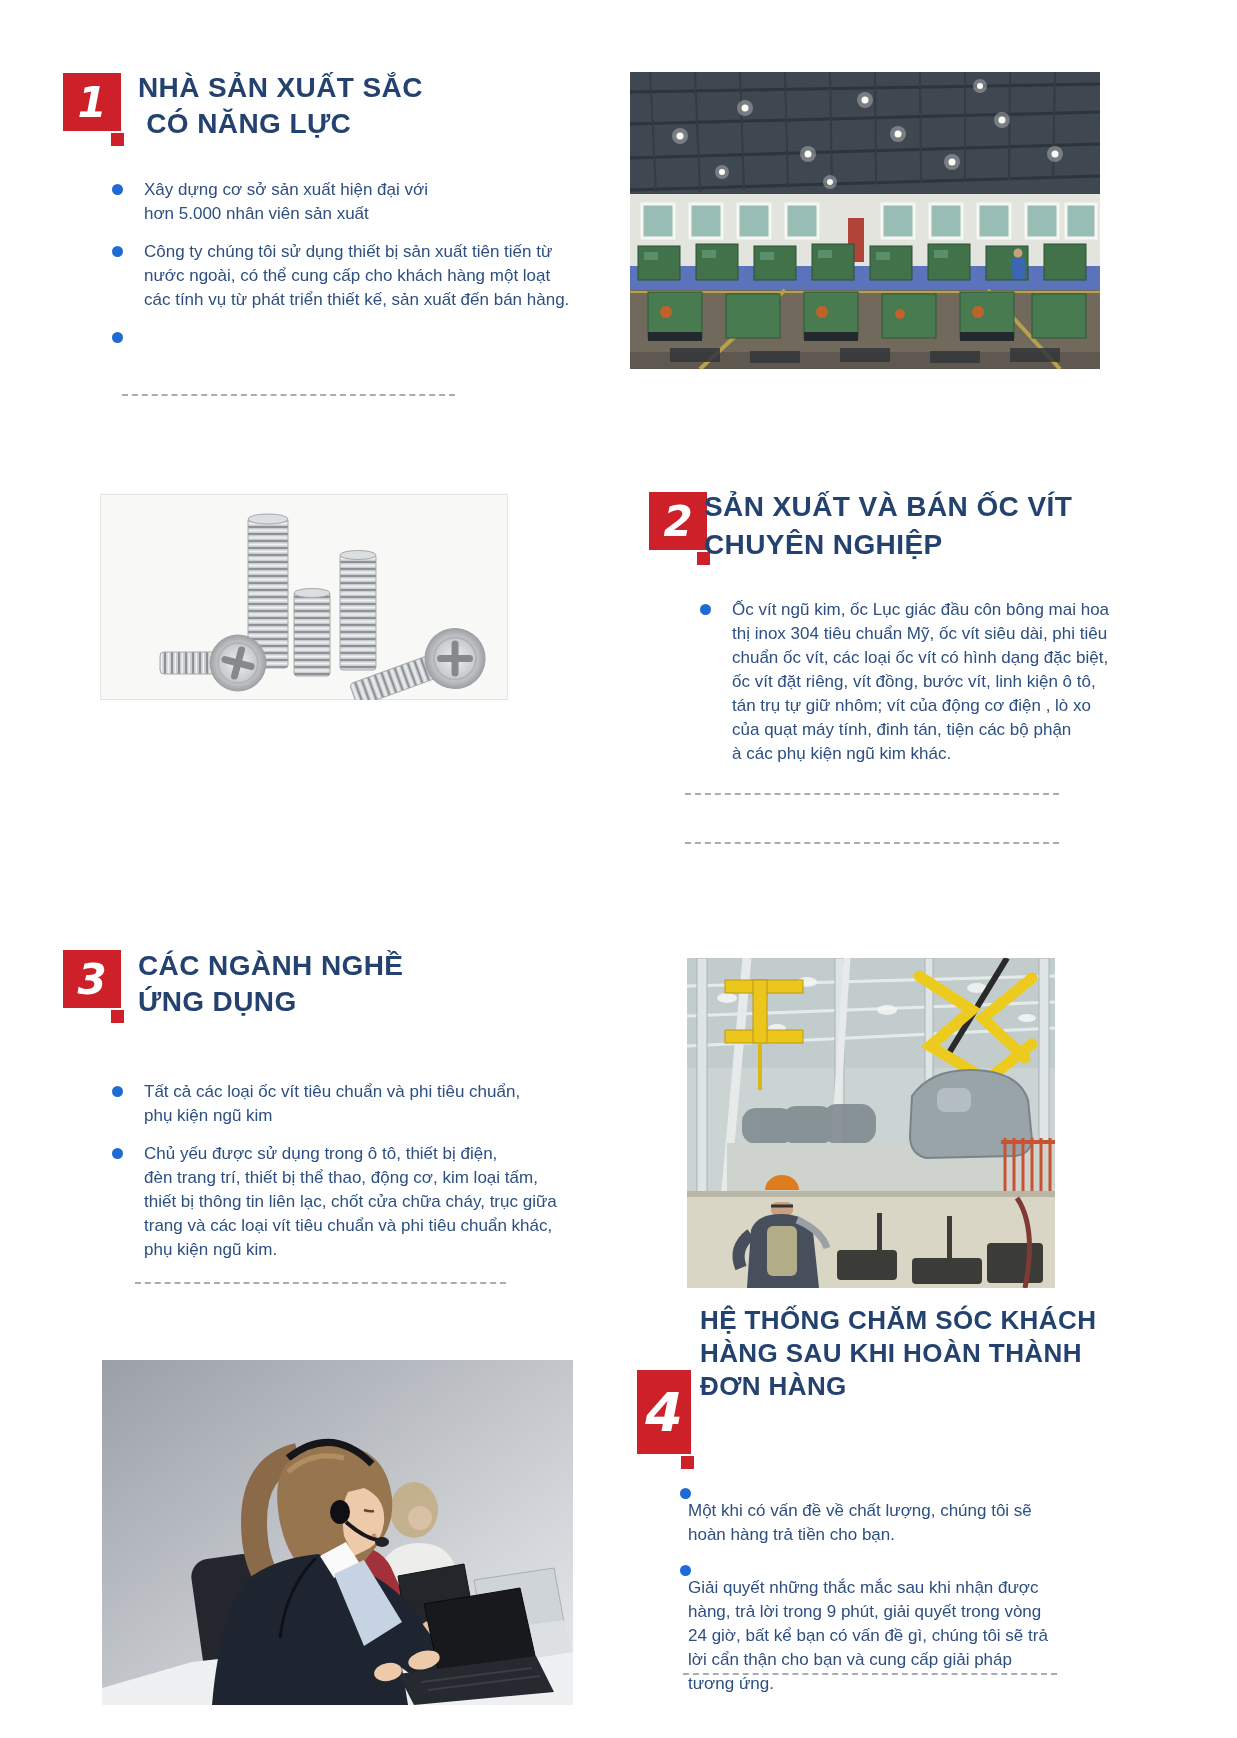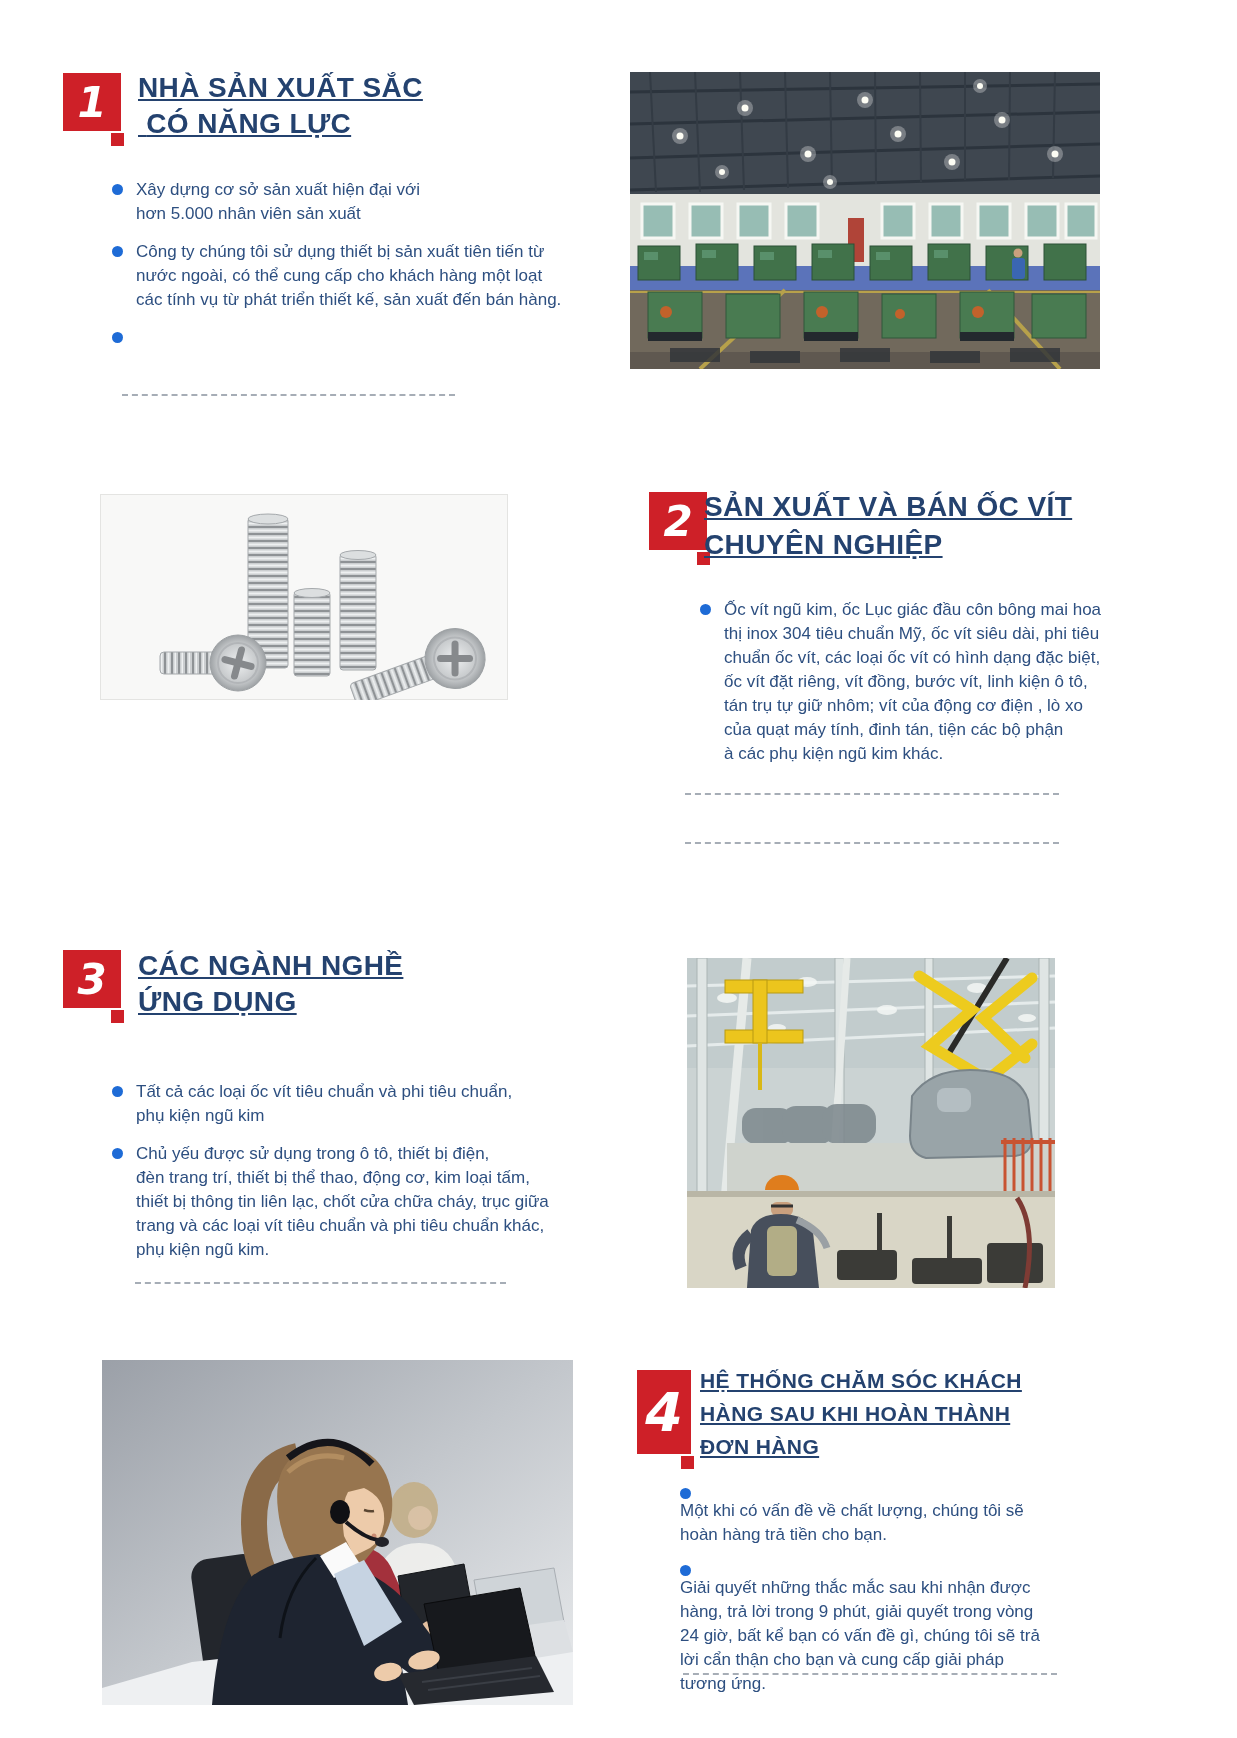--- a/index.html
+++ b/index.html
@@ -12,31 +12,31 @@
   html,body{margin:0;padding:0;background:#ffffff;}
   #page{position:relative;width:1237px;height:1738px;background:#ffffff;overflow:hidden;
         font-family:"Liberation Sans",sans-serif;}
   .num{position:absolute;background:var(--red);color:#fff;display:flex;align-items:center;justify-content:center;
        font-family:"DejaVu Sans",sans-serif;font-style:italic;font-weight:bold;}
   .num::after{content:"";position:absolute;width:13px;height:13px;background:var(--red);right:-3px;bottom:-15px;}
   .num-1{left:63px;top:73px;width:58px;height:58px;font-size:42px;}
   .num-2{left:649px;top:492px;width:58px;height:58px;font-size:42px;}
   .num-3{left:63px;top:950px;width:58px;height:58px;font-size:42px;}
   .num-4{left:637px;top:1370px;width:54px;height:84px;font-size:54px;}
-  .title{position:absolute;color:var(--title);font-weight:bold;white-space:pre-wrap;letter-spacing:.4px;text-decoration:underline;}
+  .title{position:absolute;color:var(--title);font-weight:bold;white-space:pre-wrap;letter-spacing:.4px;}
   .title-1{left:138px;top:70px;font-size:28px;line-height:36px;}
   .title-2{left:704px;top:488px;font-size:28px;line-height:38px;}
   .title-3{left:138px;top:948px;font-size:28px;line-height:36px;}
-  .title-4{left:700px;top:1364px;font-size:21px;line-height:33px;}
+  .title-4{left:700px;top:1304px;font-size:26px;line-height:33px;}
   .bullets{position:absolute;list-style:none;margin:0;padding:0;color:var(--body);
            font-size:17px;line-height:24px;}
   .bullets li{display:flex;margin-bottom:14px;}
   .bullets-4 li{margin-bottom:12px;flex-direction:column;}
   .dot{flex:none;width:11px;height:11px;border-radius:50%;background:var(--dot);margin-top:6px;margin-right:13px;}
-  .btext{white-space:pre-wrap;}
+  .btext{white-space:pre-wrap;margin-left:8px;}
   .bullets-1{left:112px;top:178px;width:540px;}
   .bullets-2{left:700px;top:598px;width:520px;}
   .bullets-3{left:112px;top:1080px;width:560px;}
   .bullets-4{left:680px;top:1482px;width:500px;}
   .sep{position:absolute;border-top:2px dashed var(--sep);height:0;}
   .sep-1{left:122px;top:394px;width:333px;}
   .sep-2a{left:685px;top:793px;width:374px;}
   .sep-2b{left:685px;top:842px;width:374px;}
   .sep-3{left:135px;top:1282px;width:371px;}
   .sep-4{left:683px;top:1673px;width:374px;}

